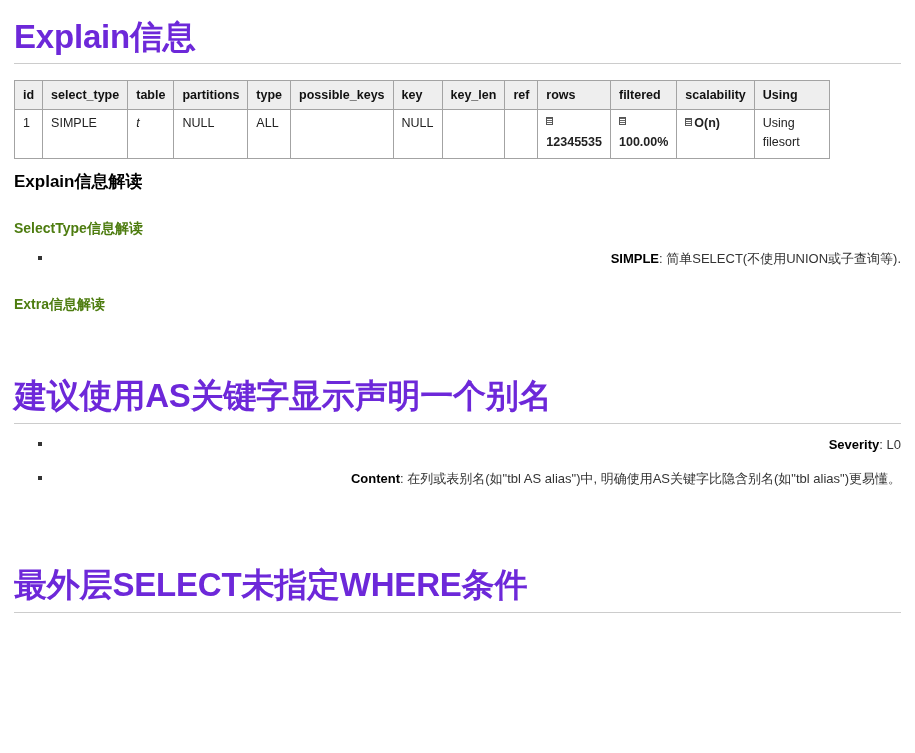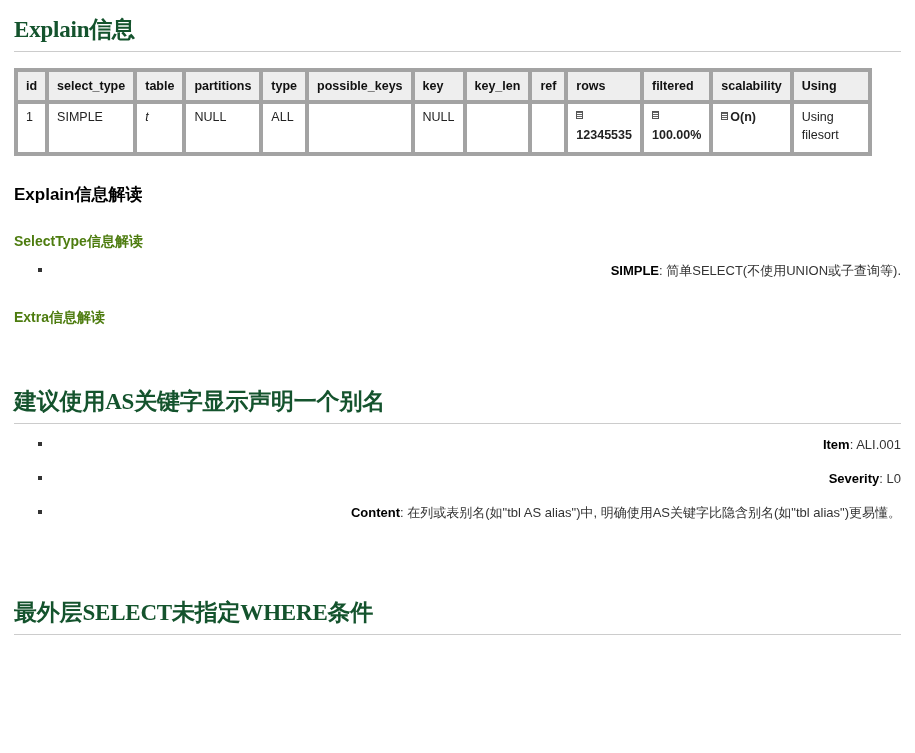--- a/index.html
+++ b/index.html
@@ -17,35 +17,34 @@
     -webkit-font-smoothing: antialiased;
   }
   .page {
     padding: 0 14px;
     box-sizing: border-box;
     width: 915px;
   }
 
   
   h1.doc-h1 {
-    font-size: 23px;
-    font-weight: bold;
-    color: #14532d;
+    font-size: 33px;
+    font-weight: bold;
+    color: #6d28d9;
     margin: 16px 0 0 0;
     padding: 0 0 6px 0;
     border-bottom: 1px solid #cccccc;
     line-height: 1.25;
     letter-spacing: -0.2px;
-    font-family: Liberation Serif, serif;
   }
   h2.doc-h2 {
     font-size: 17px;
     font-weight: bold;
     color: #000000;
-    margin: 28px 0 0 0;
+    margin: 12px 0 0 0;
     padding: 0;
     line-height: 1.3;
   }
   h3.doc-h3 {
     font-size: 14px;
     font-weight: bold;
     color: #4d7c0f;
     margin: 26px 0 0 0;
     padding: 0;
     line-height: 1.3;
@@ -56,21 +55,21 @@
   
   .explain-table {
     border-collapse: collapse;
     margin-top: 16px;
     font-size: 12.5px;
     color: #222222;
     table-layout: auto;
   }
   .explain-table th,
   .explain-table td {
-    border: 4px solid #a3a3a3;
+    border: 1px solid #a3a3a3;
     padding: 4px 8px;
     text-align: left;
     vertical-align: top;
     line-height: 1.45;
   }
   .explain-table th {
     background: #eeeeee;
     font-weight: bold;
     color: #111111;
     white-space: nowrap;
@@ -198,23 +197,20 @@
 
   <h3 class="doc-h3">Extra信息解读</h3>
 
 
   <div class="spacer-lg"></div>
 
   <h1 class="doc-h1">建议使用AS关键字显示声明一个别名</h1>
 
   <ul class="doc-list spaced">
     <li>
-      <span class="term">Item</span><span>: </span><span>ALI.001</span>
-    </li>
-    <li>
       <span class="term">Severity</span><span>: </span><span>L0</span>
     </li>
     <li>
       <span class="term">Content</span><span>: </span><span>在列或表别名(如"tbl AS alias")中, 明确使用AS关键字比隐含别名(如"tbl alias")更易懂。</span>
     </li>
   </ul>
 
   <div class="spacer-lg"></div>
 
   <h1 class="doc-h1">最外层SELECT未指定WHERE条件</h1>

